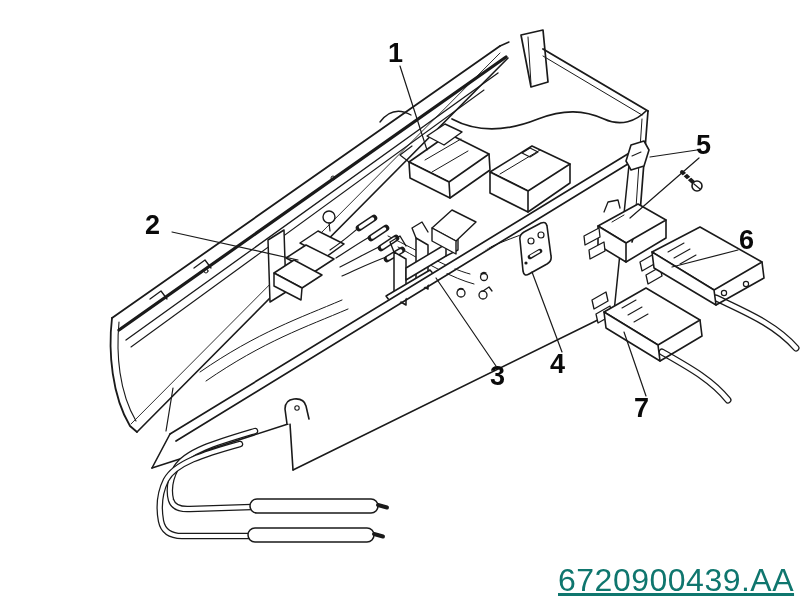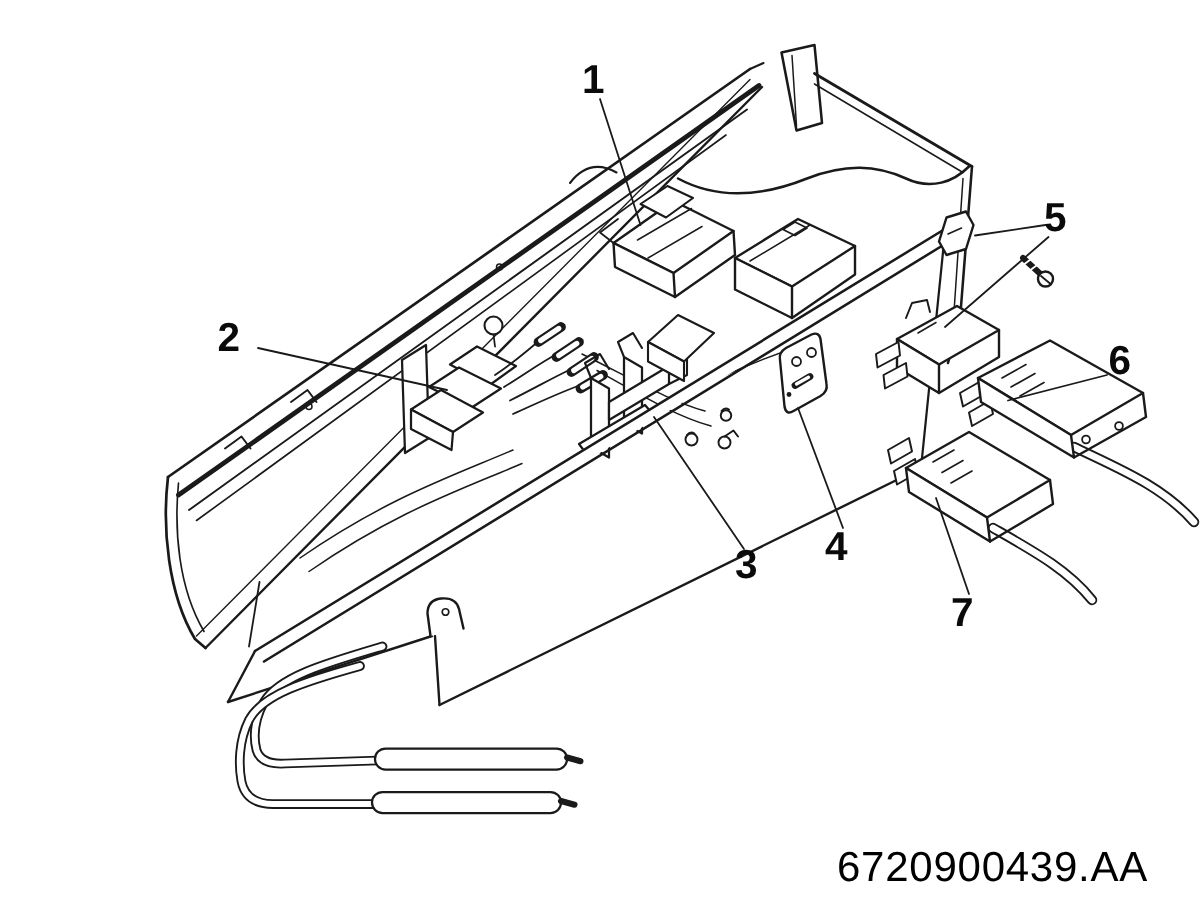--- a/index.html
+++ b/index.html
@@ -13,22 +13,22 @@
     letter-spacing:0;user-select:none;
   }
   .c1{left:388px;top:40px;}
   .c2{left:145px;top:212px;}
   .c3{left:490px;top:363px;}
   .c4{left:550px;top:351px;}
   .c5{left:696px;top:132px;}
   .c6{left:739px;top:227px;}
   .c7{left:634px;top:395px;}
   .part-number{
-    position:absolute;left:558px;top:562px;font-size:28px;color:#000000;
-    letter-spacing:0.5px;white-space:nowrap;
+    position:absolute;left:558px;top:562px;font-size:32px;color:#0f766e;
+    letter-spacing:0.5px;white-space:nowrap;text-decoration:underline;
   }
 </style>
 </head>
 <body>
 
 <div id="stage">
 <svg width="800" height="600" viewBox="0 0 800 600" fill="none" stroke="#1a1a1a" stroke-width="1.5" stroke-linecap="round" stroke-linejoin="round">
 
   <g>
     <path d="M112,318 L500,46" stroke-width="1.8"></path>

